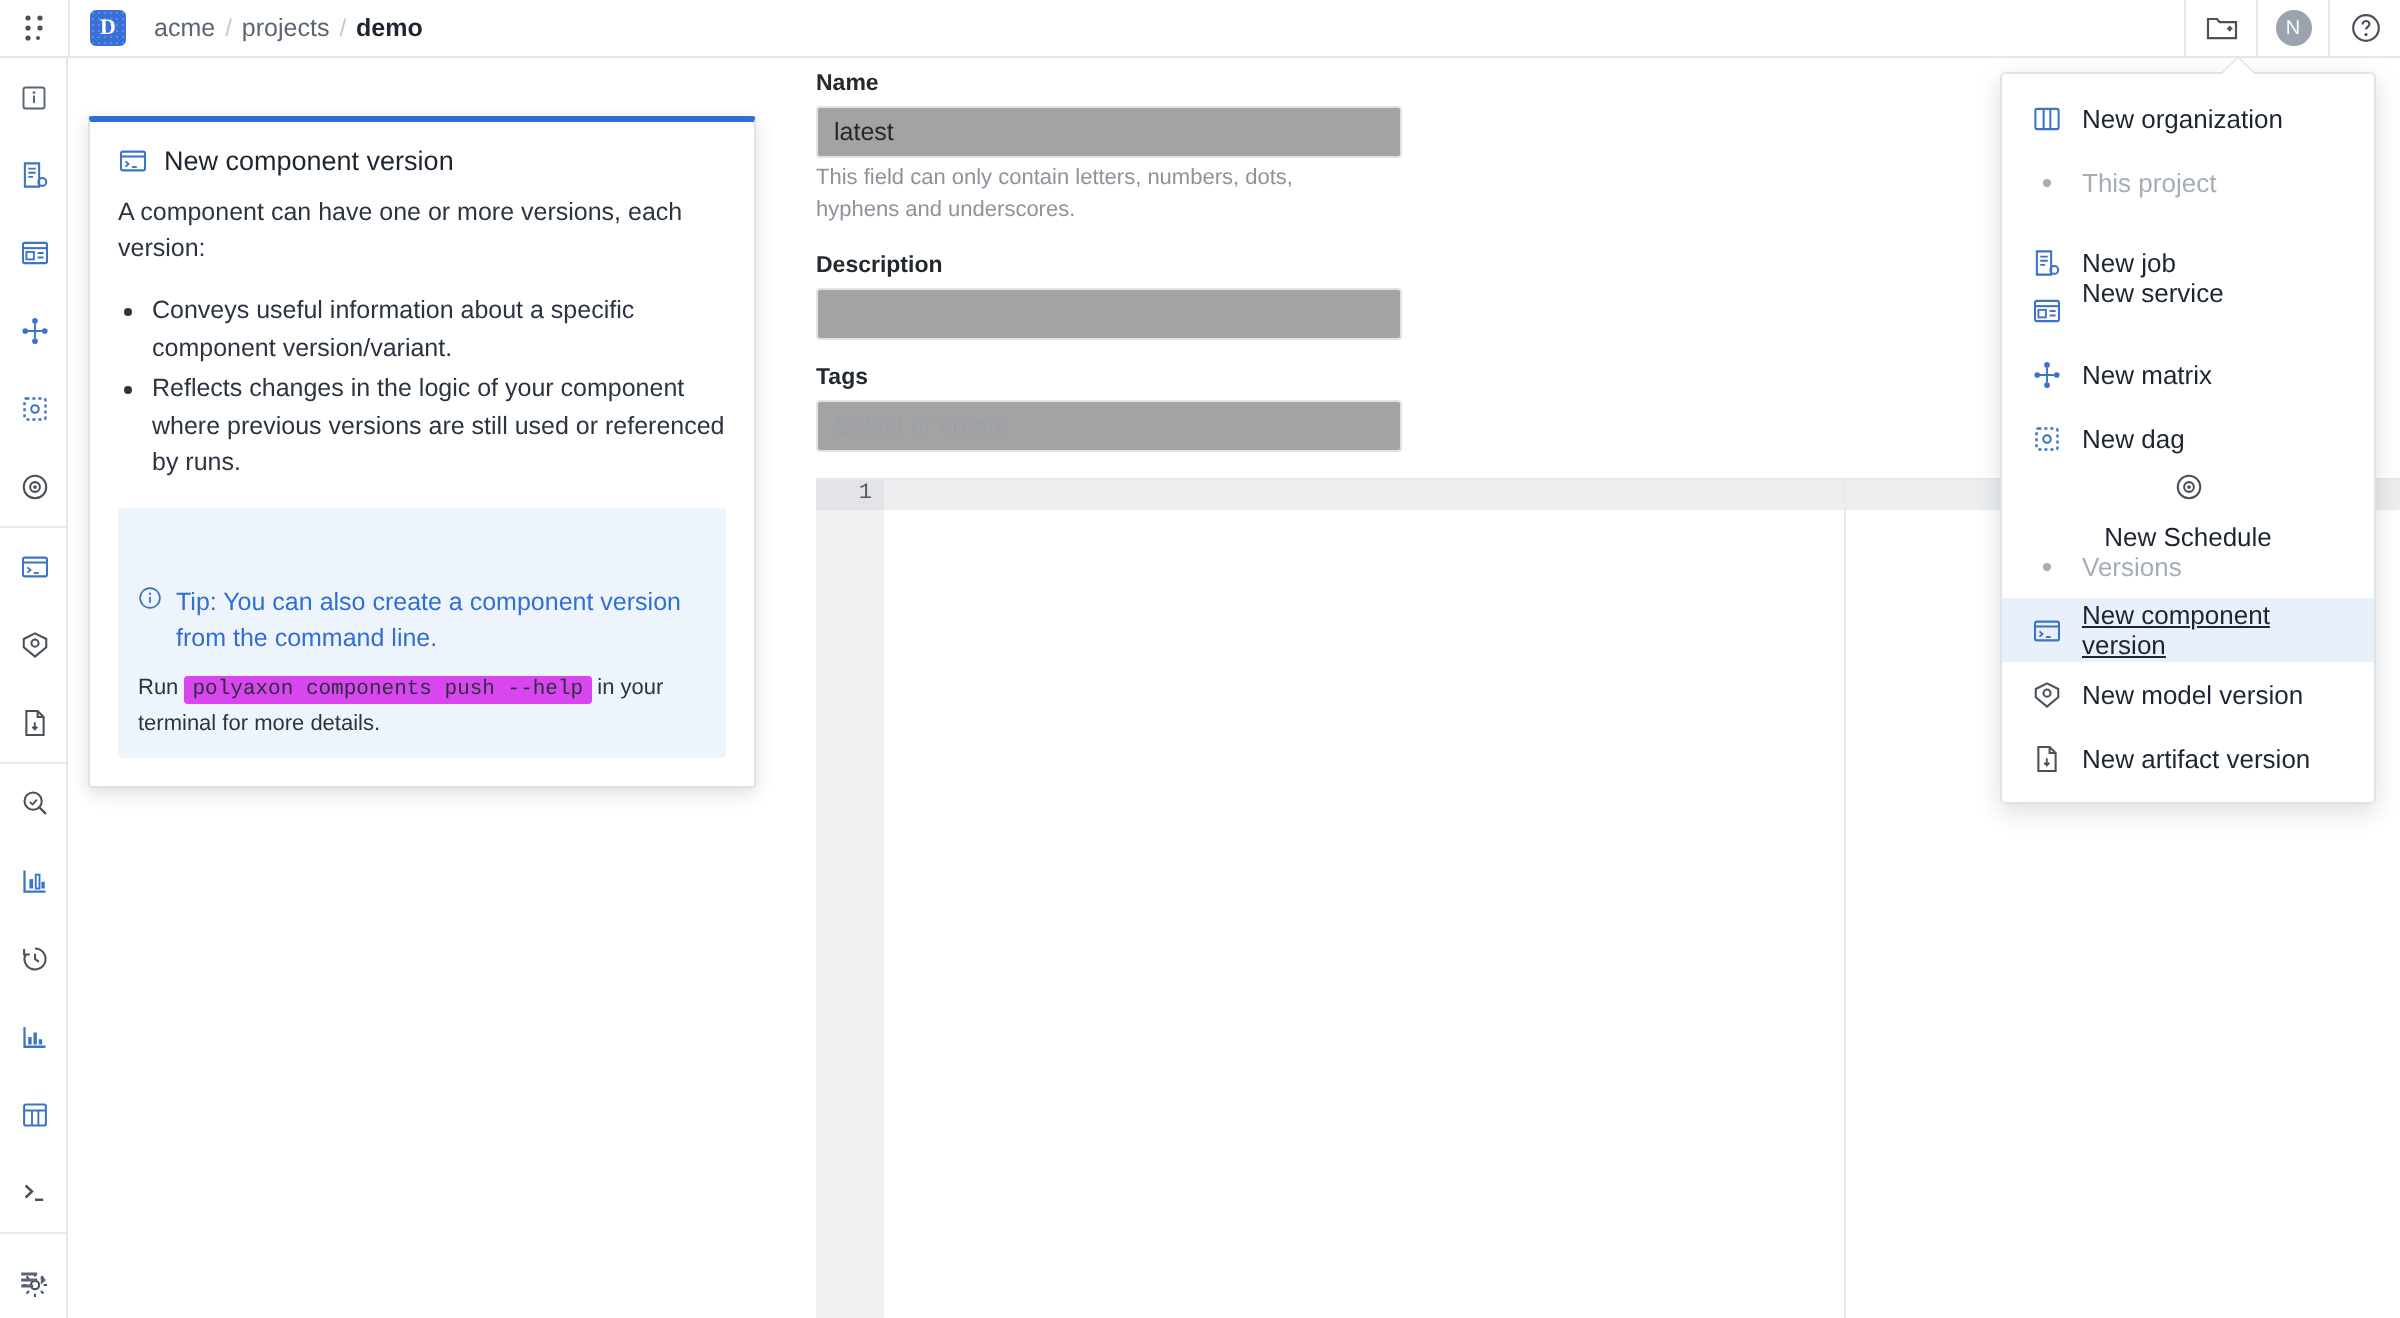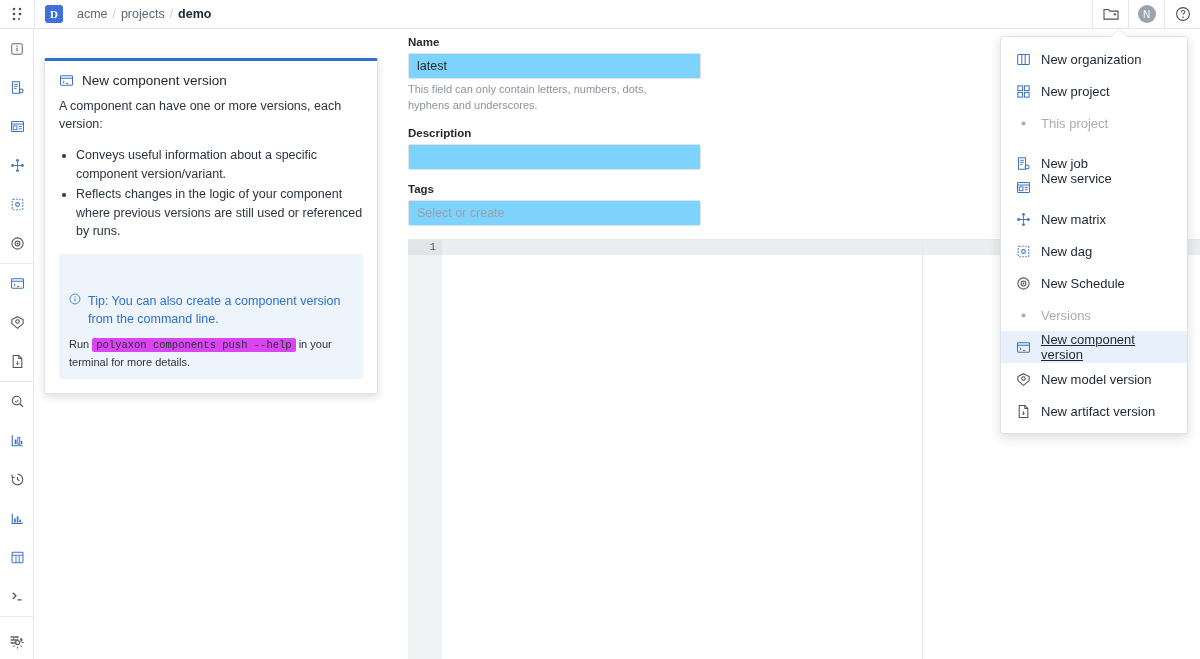--- a/index.html
+++ b/index.html
@@ -112,21 +112,21 @@
   }
   
   .form { position: absolute; left: 408px; top: 36px; width: 293px; }
   .flabel {
     font-size: 11.5px; font-weight: bold; color: #24292e;
     margin-bottom: 5px; display: block;
   }
   .finput {
     width: 293px; height: 26px;
     border: 1px solid #dfe3e8; border-radius: 2px;
-    background: #7dd3fc;
+    background: #a3a3a3;
     font-size: 12.5px; font-family: "Liberation Sans", sans-serif;
     color: #24292e;
     padding: 0 8px;
     outline: none;
   }
   .finput::placeholder { color: #9aa1ab; }
   .fhelp {
     font-size: 11px; color: #8c939d;
     line-height: 1.45; margin-top: 3px; width: 280px;
   }
@@ -413,33 +413,20 @@
     <div style="position: absolute; left: 1000px; top: 36px; width: 188px; background: rgb(255, 255, 255); border: 1px solid rgb(223, 227, 232); border-radius: 3px; box-shadow: rgba(27, 31, 35, 0.15) 0px 4px 12px; padding: 6px 0px;">
       <div style="display: flex; align-items: center; gap: 10px; height: 32px; padding: 0px 14px; font-size: 13px; cursor: pointer; color: rgb(29, 37, 48);">
         <span style="flex: 0 0 16px; display: flex; align-items: center; justify-content: center;">
           <svg width="15" height="15" viewBox="0 0 16 16">
             <rect x="1.8" y="2.6" width="12.4" height="10.8" rx="1" fill="none" stroke="#3d73c4" stroke-width="1.1"></rect>
             <path d="M6.2 2.6v10.8M9.8 2.6v10.8" stroke="#3d73c4" stroke-width="1.1"></path>
           </svg>
         </span>
         <span>New organization</span>
       </div>
-      <div style="display: flex; align-items: center; gap: 10px; height: 32px; padding: 0px 14px; font-size: 13px; cursor: pointer; color: rgb(29, 37, 48);">
-        <span style="flex: 0 0 16px; display: flex; align-items: center; justify-content: center;">
-          <svg width="15" height="15" viewBox="0 0 16 16">
-            <g fill="none" stroke="#3d73c4" stroke-width="1.1">
-              <rect x="2" y="2" width="5" height="5"></rect>
-              <rect x="9" y="2" width="5" height="5"></rect>
-              <rect x="2" y="9" width="5" height="5"></rect>
-              <rect x="9" y="9" width="5" height="5"></rect>
-            </g>
-          </svg>
-        </span>
-        <span>New project</span>
-      </div>
       <div style="display: flex; align-items: center; gap: 10px; height: 32px; padding: 0px 14px; font-size: 13px; cursor: default; color: rgb(167, 173, 182);">
         <span style="flex: 0 0 16px; display: flex; align-items: center; justify-content: center;">
           <svg width="15" height="15" viewBox="0 0 16 16">
             <circle cx="8" cy="8" r="2.2" fill="#a7adb6"></circle>
           </svg>
         </span>
         <span>This project</span>
       </div>
       <div style="display: flex; align-items: flex-end; gap: 10px; height: 32px; padding: 0px 14px; font-size: 13px; cursor: pointer; color: rgb(29, 37, 48);">
         <span style="flex: 0 0 16px; display: flex; align-items: center; justify-content: center;">
@@ -478,21 +465,21 @@
       </div>
       <div style="display: flex; align-items: center; gap: 10px; height: 32px; padding: 0px 14px; font-size: 13px; cursor: pointer; color: rgb(29, 37, 48);">
         <span style="flex: 0 0 16px; display: flex; align-items: center; justify-content: center;">
           <svg width="15" height="15" viewBox="0 0 16 16">
             <rect x="2.4" y="2.4" width="11.2" height="11.2" rx="1" fill="none" stroke="#3d73c4" stroke-width="1.3" stroke-dasharray="1.6 1.6"></rect>
             <circle cx="8" cy="8" r="2" fill="none" stroke="#3d73c4" stroke-width="1.1"></circle>
           </svg>
         </span>
         <span>New dag</span>
       </div>
-      <div style="display: flex; align-items: center; gap: 10px; height: 32px; padding: 0px 14px; font-size: 13px; cursor: pointer; color: rgb(29, 37, 48);">
+      <div style="display: flex; align-items: center; gap: 10px; height: 32px; padding: 0px 14px; font-size: 13px; cursor: pointer; color: rgb(29, 37, 48); flex-direction: column;">
         <span style="flex: 0 0 16px; display: flex; align-items: center; justify-content: center;">
           <svg width="15" height="15" viewBox="0 0 16 16">
             <circle cx="8" cy="8" r="6" fill="none" stroke="#4a5159" stroke-width="1.1"></circle>
             <circle cx="8" cy="8" r="2.6" fill="none" stroke="#4a5159" stroke-width="1.1"></circle>
             <circle cx="8" cy="8" r="1" fill="#4a5159"></circle>
           </svg>
         </span>
         <span>New Schedule</span>
       </div>
       <div style="display: flex; align-items: center; gap: 10px; height: 32px; padding: 0px 14px; font-size: 13px; cursor: default; color: rgb(167, 173, 182);">

